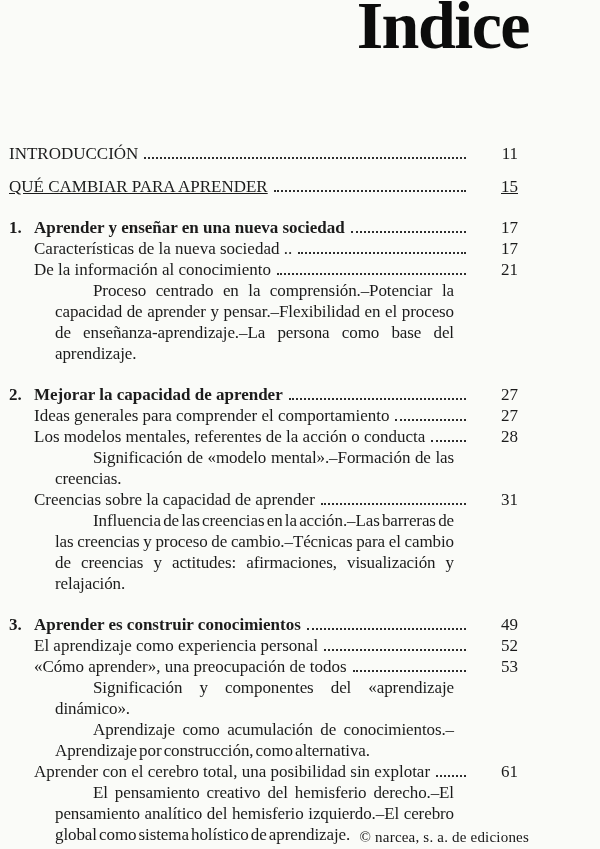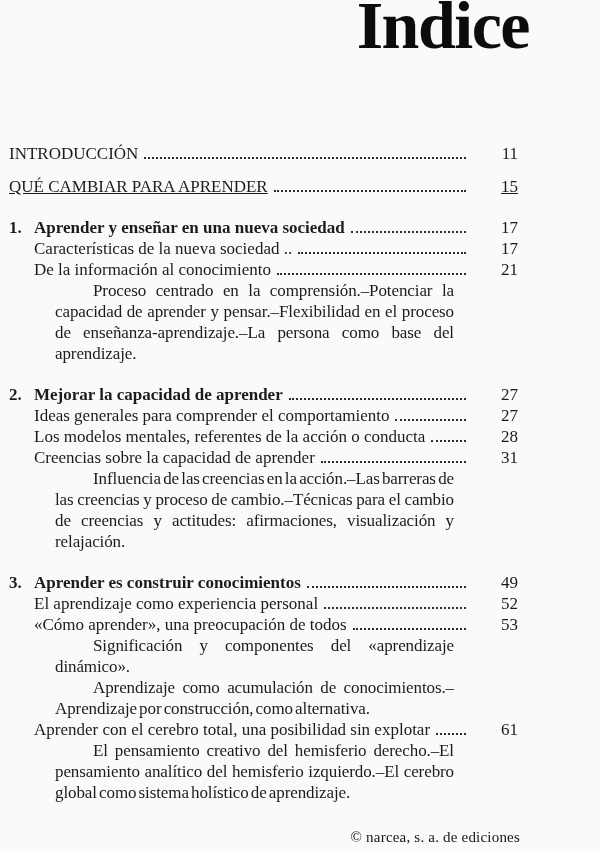--- a/index.html
+++ b/index.html
@@ -55,21 +55,21 @@
     display: block;
     padding-left: 46px;
     margin-right: 64px;
     text-align: justify;
     word-spacing: -2px;
     letter-spacing: -0.1px;
   }
   .row.desc .label { white-space: normal; margin-left: 38px; }
   .footer {
     position: absolute;
-    right: 16px;
+    right: 7px;
     bottom: 3px;
     font-size: 15px;
     letter-spacing: 0.2px;
     color: #161616;
   }
 </style>
 </head>
 <body style="--paper: #fafbf8; --ink: #1b1b1b;">
 
 <div class="page">
@@ -122,20 +122,26 @@
     <span class="label">Ideas generales para comprender el comportamiento</span>
     <span class="leader"></span>
     <span class="pagenum">27</span>
   </div>
       <div class="row sub">
 
     <span class="label">Los modelos mentales, referentes de la acción o conducta</span>
     <span class="leader"></span>
     <span class="pagenum">28</span>
   </div>
+      <div class="row desc">
+    
+    <span class="label">Significación de «modelo mental».–Formación de las creencias.</span>
+    
+    
+  </div>
       <div class="row sub">
 
     <span class="label">Creencias sobre la capacidad de aprender</span>
     <span class="leader"></span>
     <span class="pagenum">31</span>
   </div>
       <div class="row desc">
     
     <span class="label">Influencia de las creencias en la acción.–Las barreras de las creencias y proceso de cambio.–Técnicas para el cambio de creencias y actitudes: afirmaciones, visualización y relajación.</span>
     

